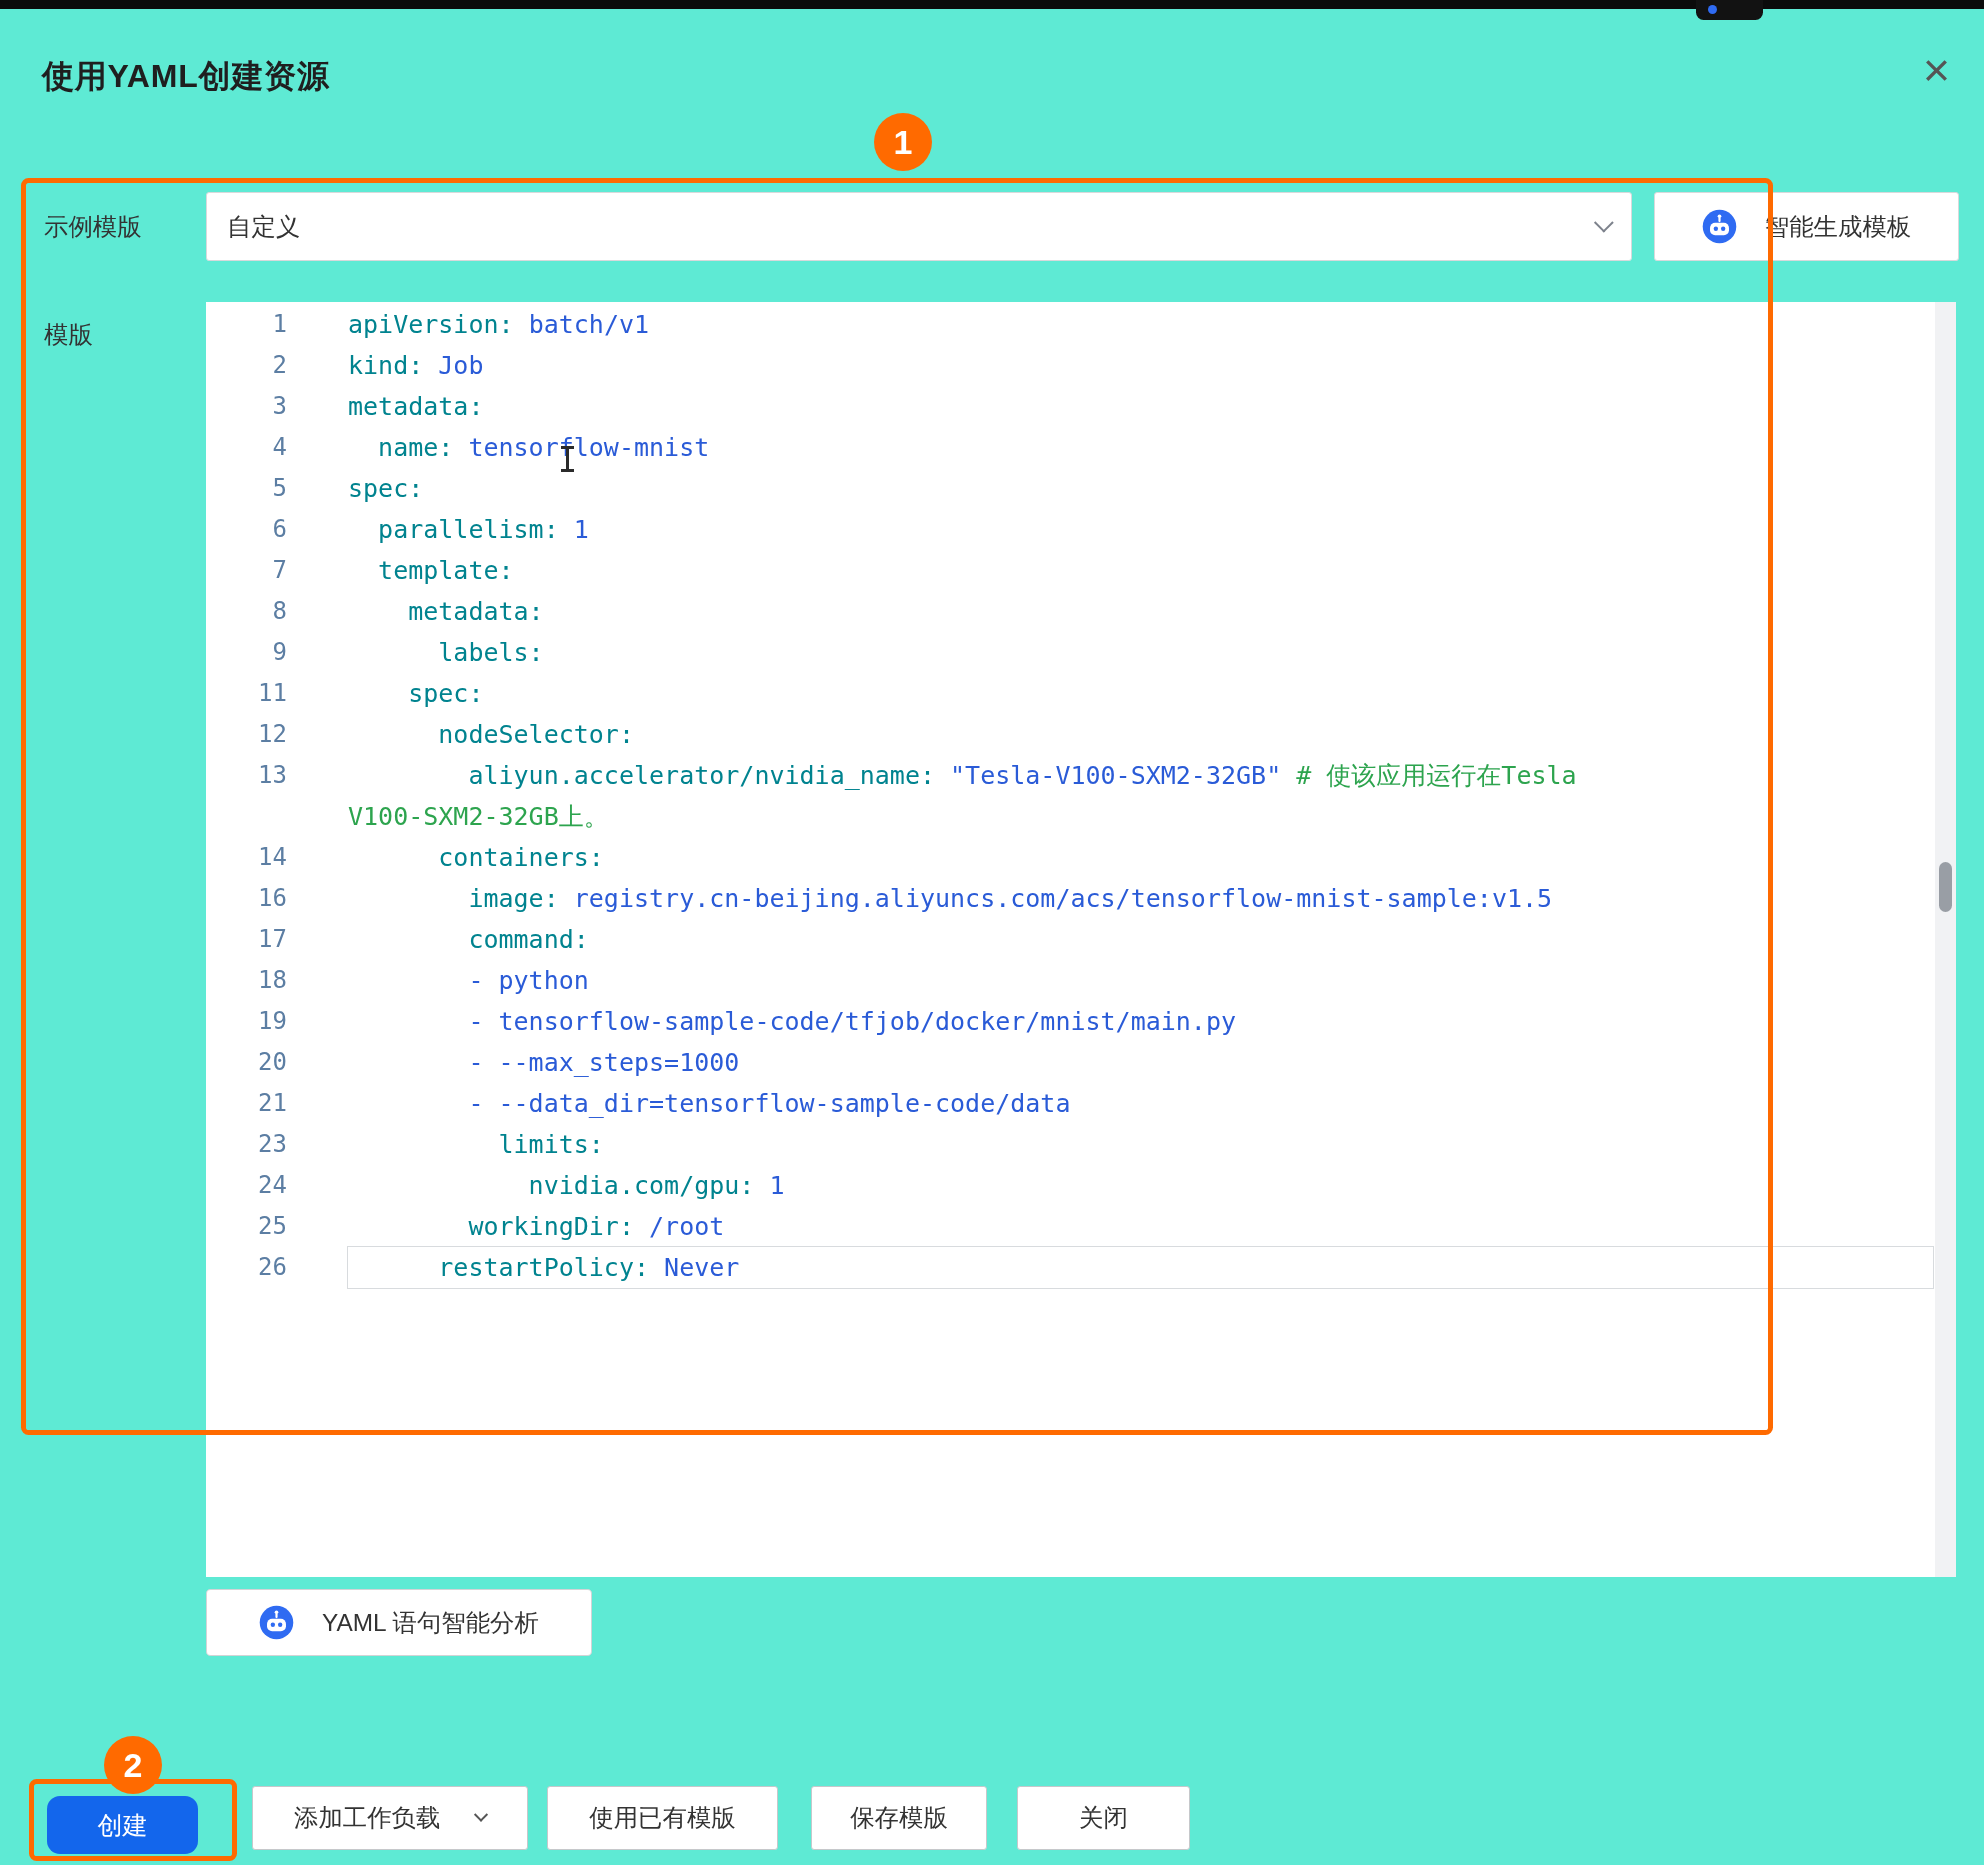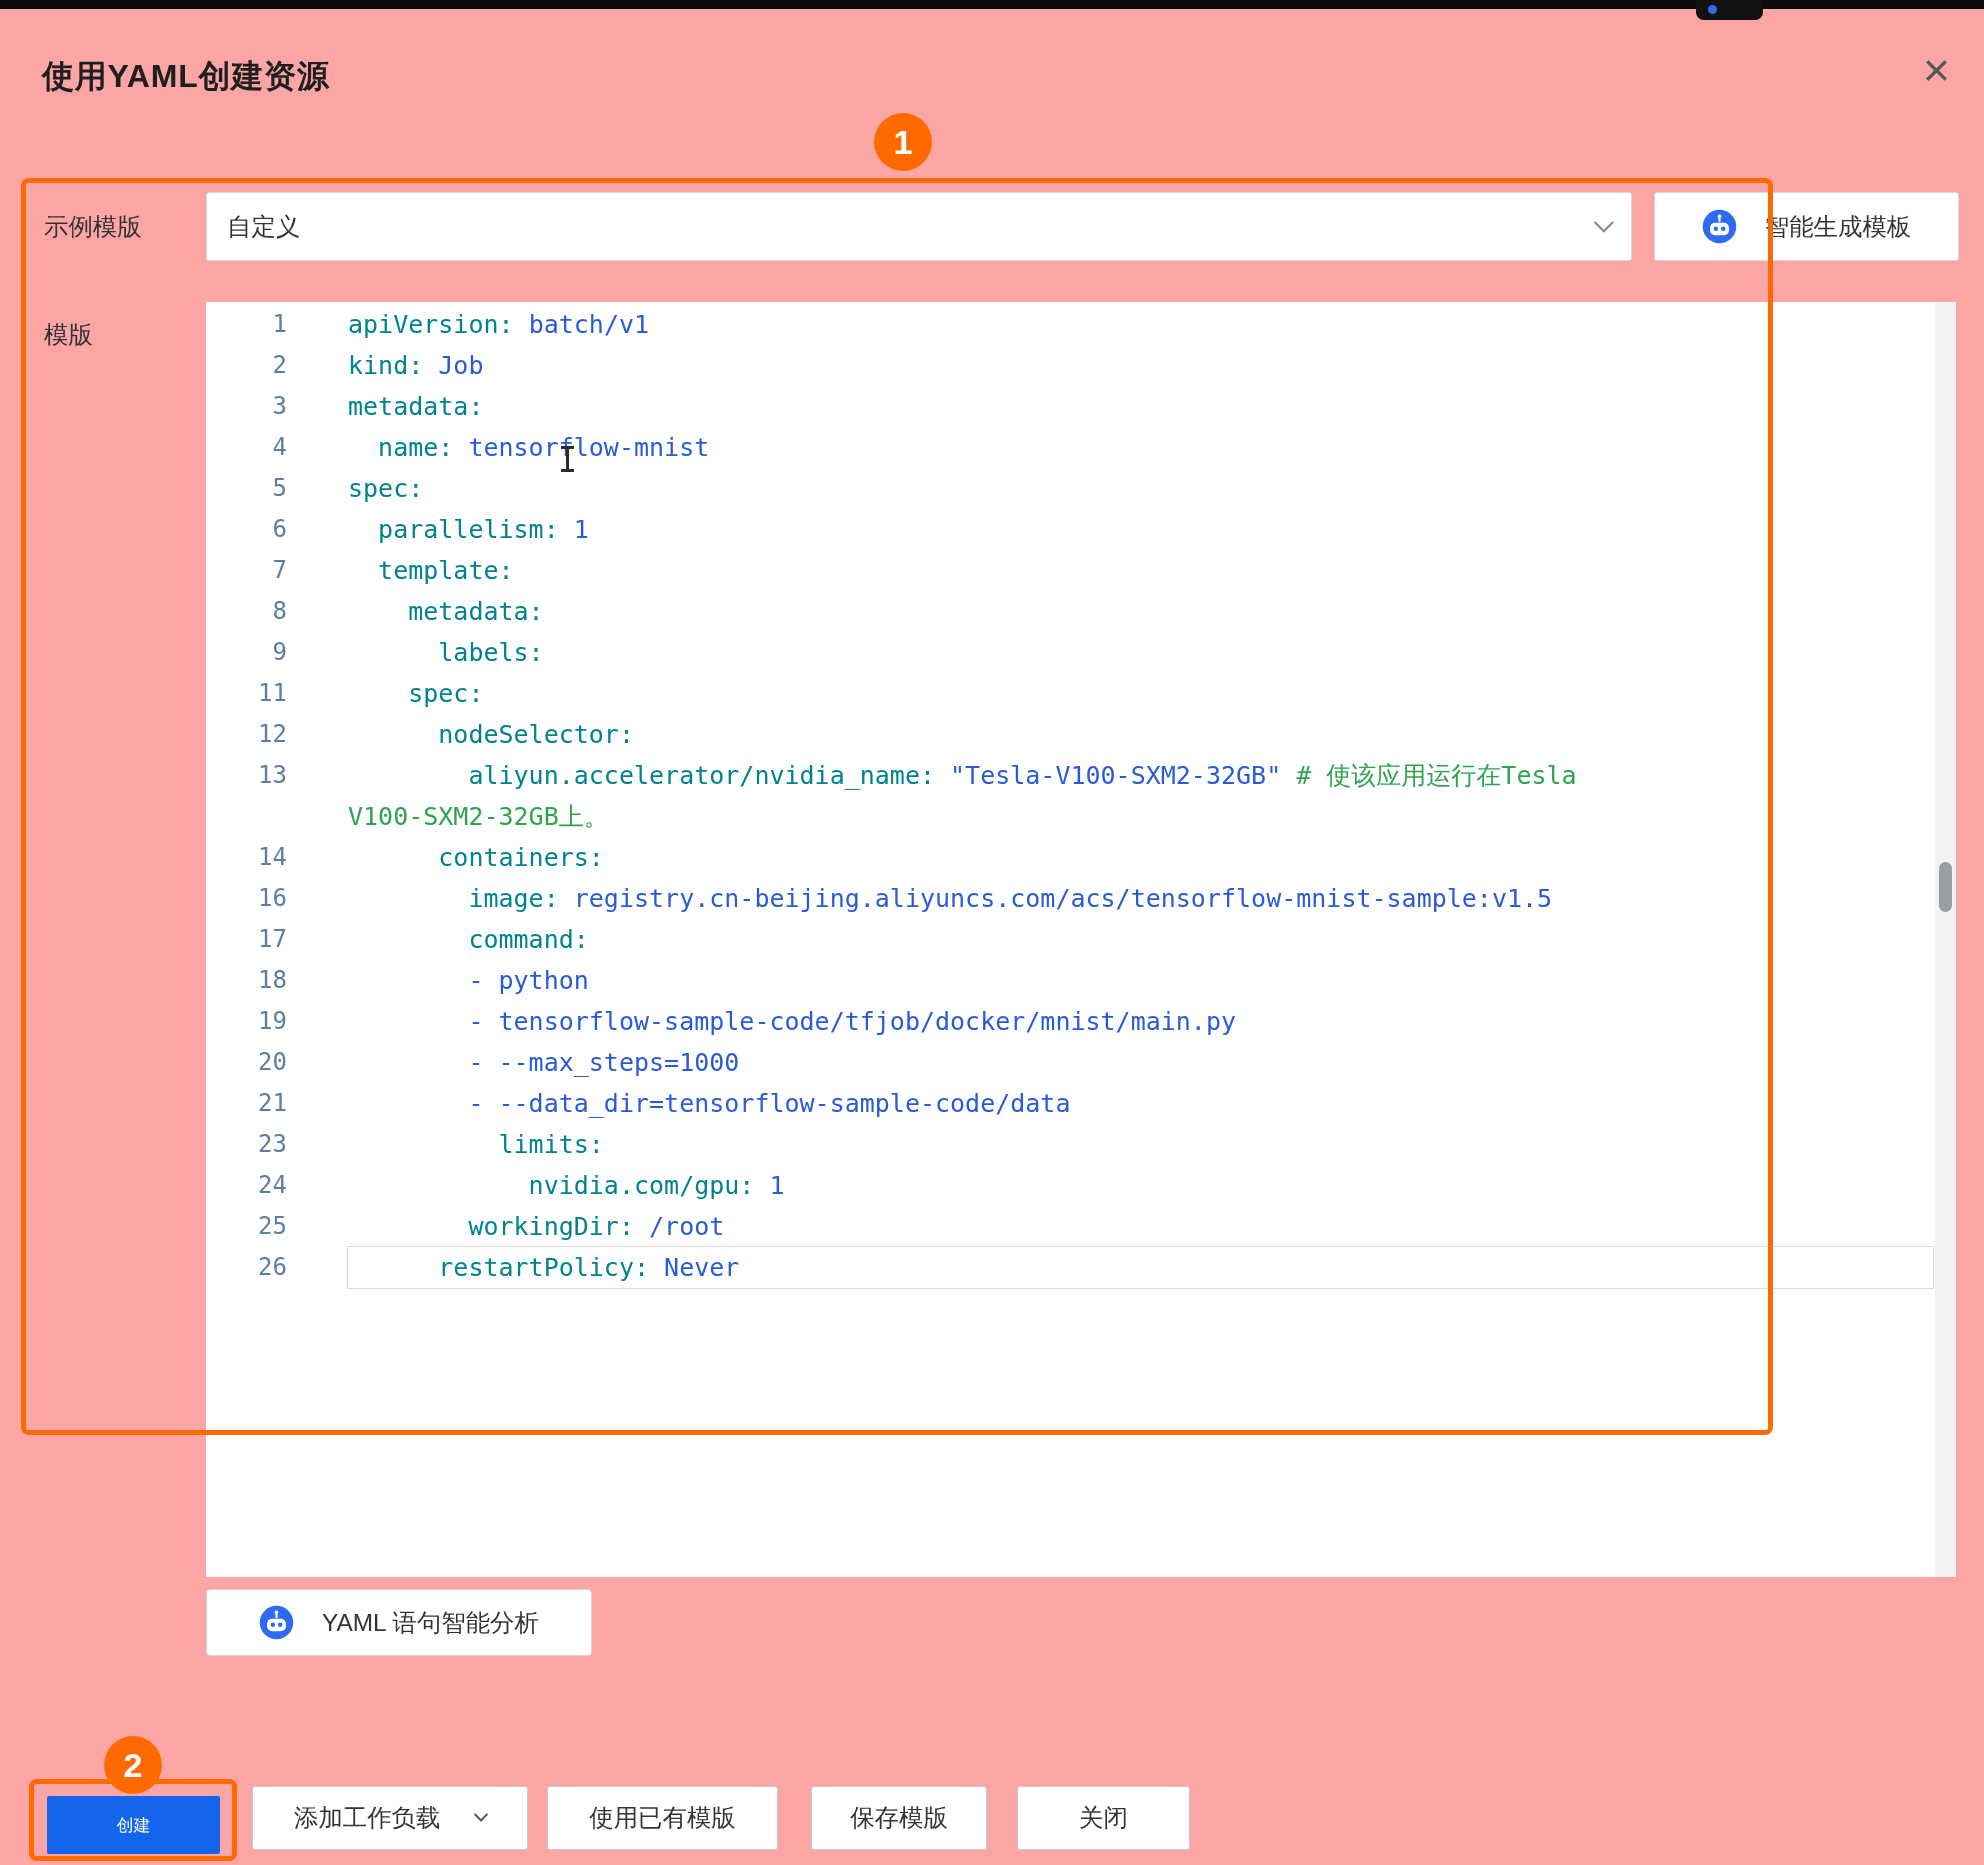--- a/index.html
+++ b/index.html
@@ -6,21 +6,21 @@
     --accent_orange:#FF6A00;
     --primary_blue:#1366EC;
     --code_key:#00838F;
     --code_value:#2A5BD7;
     --code_comment:#2DA44E;
     --line_number:#5C7EA3;
   }
   *{margin:0;padding:0;box-sizing:border-box;}
   html,body{background:#fff;}
   body{font-family:"Liberation Sans", sans-serif;color:#333;}
-  .stage{position:relative;width:1985px;height:1866px;background:#fca5a5;overflow:hidden;}
+  .stage{position:relative;width:1985px;height:1866px;background:#5eead4;overflow:hidden;}
 
   
   .topbar{position:absolute;left:0;top:0;width:1985px;height:9.2px;background:#0b0b0b;}
   .top-pill{position:absolute;left:1696px;top:0;width:67px;height:20px;background:#121212;border-radius:0 0 7.6px 7.6px;}
   .top-pill .dot{position:absolute;left:12.2px;top:5.3px;width:9.2px;height:9.2px;border-radius:50%;background:#2f6bf2;}
 
   .dlg-title{position:absolute;left:42px;top:55px;font-size:32px;font-weight:bold;color:#1f1f1f;letter-spacing:0.8px;}
   .dlg-close{position:absolute;left:1910px;top:43px;width:53px;height:53px;font-size:47px;font-weight:200;color:#555;
     display:flex;align-items:center;justify-content:center;cursor:pointer;line-height:1;}
 
@@ -60,22 +60,22 @@
   .tok-c{color:var(--code_comment);}
   .ed-scroll{position:absolute;right:0;top:0;width:21.4px;height:1275px;background:#f1f2f4;cursor:pointer;}
   .ed-thumb{position:absolute;right:3.8px;top:560px;width:13.7px;height:50px;background:#999ea5;border-radius:6.9px;cursor:grab;}
 
   
   .ibeam{position:absolute;left:566px;top:446px;width:3.1px;height:26px;background:#2b2b2b;z-index:40;}
   .ibeam::before,.ibeam::after{content:"";position:absolute;left:-4.6px;width:12.2px;height:3.1px;background:#2b2b2b;}
   .ibeam::before{top:0}.ibeam::after{bottom:0}
 
   
-  .btn-create{position:absolute;left:47px;top:1796px;width:173px;height:58px;background:var(--primary_blue);border:none;color:#fff;
-    font-size:17px;border-radius:2px;display:flex;align-items:center;justify-content:center;cursor:pointer;}
+  .btn-create{position:absolute;left:47px;top:1796px;width:151px;height:58px;background:var(--primary_blue);border:none;color:#fff;
+    font-size:25px;border-radius:13px;display:flex;align-items:center;justify-content:center;cursor:pointer;}
   .btn-add-workload{position:absolute;left:252px;top:1786px;width:276px;height:64px;}
   .btn-use-existing{position:absolute;left:547px;top:1786px;width:231px;height:64px;}
   .btn-save-template{position:absolute;left:811px;top:1786px;width:176px;height:64px;}
   .btn-close-bottom{position:absolute;left:1017px;top:1786px;width:173px;height:64px;}
 
   .robot-icon{flex:0 0 auto;display:inline-flex;}
 </style>
 </head>
 <body>
 

